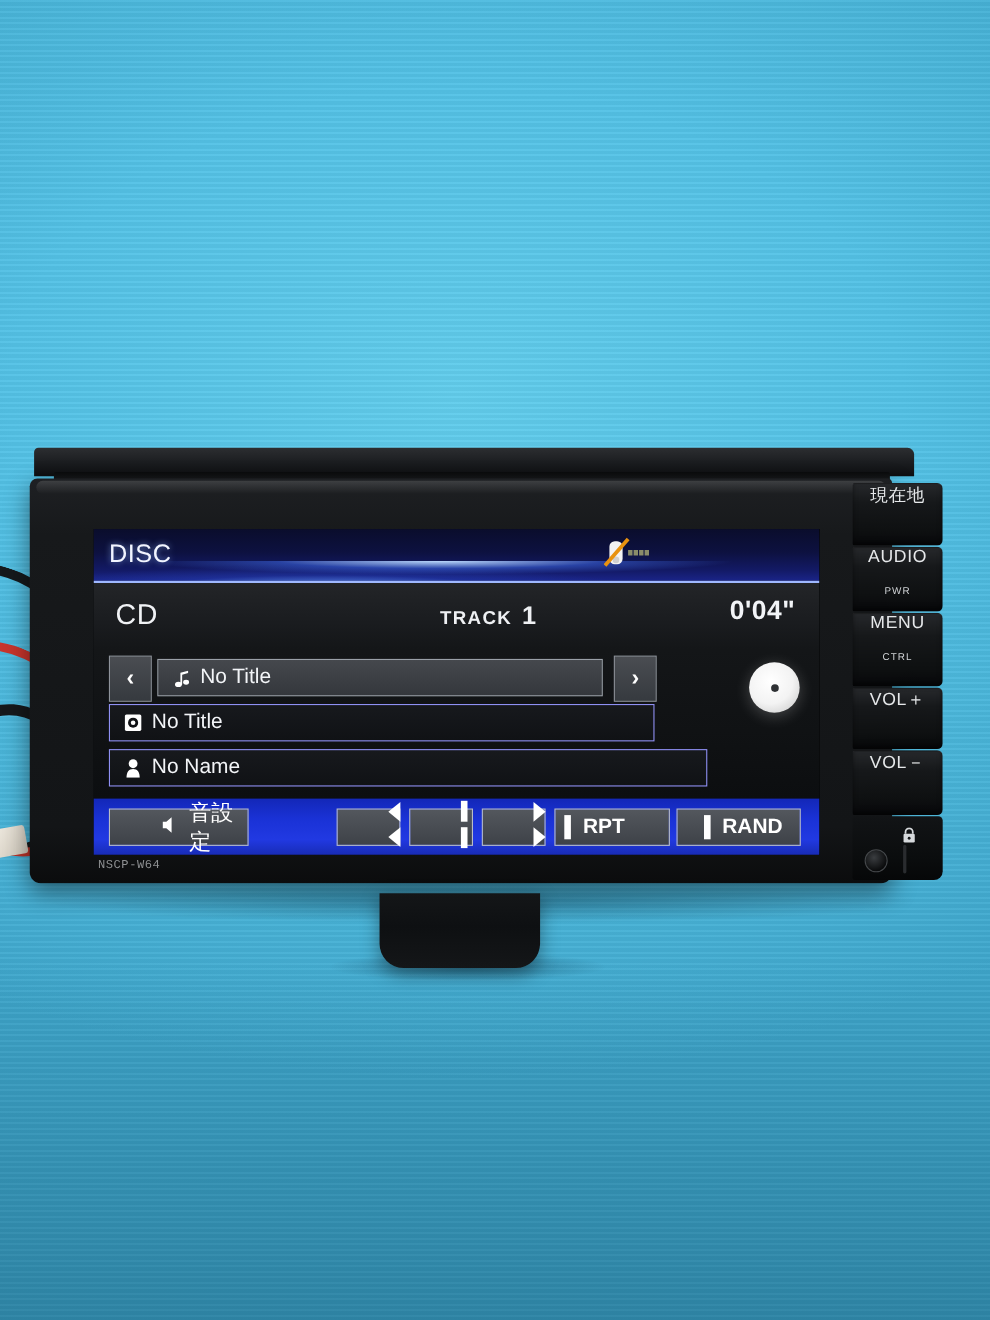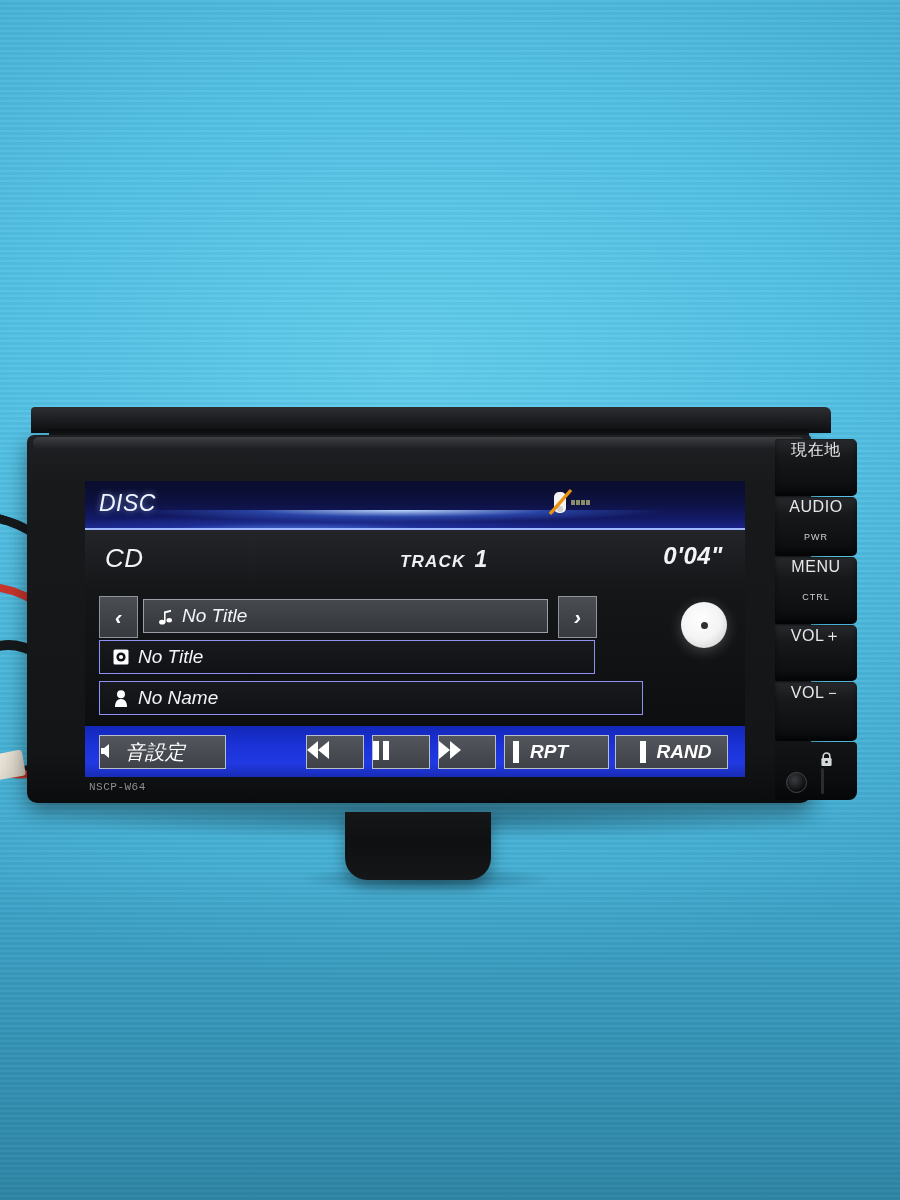--- a/index.html
+++ b/index.html
@@ -116,21 +116,20 @@
   }
 
   
   #screen {
     position: absolute;
     left: 58px; top: 46px;
     width: 660px; height: 296px;
     background: #090a0c;
     overflow: hidden;
     box-shadow: inset 0 0 10px rgba(0,0,0,0.85);
-    font-style: italic;
   }
 
   
   .titlebar {
     position: relative;
     height: 47px;
     background:
       radial-gradient(ellipse 380px 30px at 32% 118%, rgba(110,170,255,0.95) 0%, rgba(40,70,190,0.35) 45%, rgba(0,0,0,0) 75%),
       linear-gradient(to bottom, #0a0d2c 0%, #0d1140 45%, #131a66 80%, #1a2488 100%);
     border-bottom: 2px solid #9fb8ff;
@@ -267,23 +266,24 @@
     position: relative;
     height: 53px;
     background: linear-gradient(to bottom, #1327b8 0%, #1a32d6 35%, #2139e2 70%, #172ab0 100%);
   }
   .btn {
     position: absolute;
     top: 9px;
     height: 34px;
     background: linear-gradient(to bottom, #53575d, #3e4248);
     border: 1px solid #b9bdc4;
-    display: flex; align-items: center; 
+    display: flex; align-items: center; justify-content: center;
     color: #ffffff;
     box-sizing: border-box;
+    padding-left: 47px;
   }
   .btn-sound { left: 14px; width: 127px; font-size: 20px; gap: 8px; padding-right: 6px; }
   .btn-rew   { left: 221px; width: 58px; }
   .btn-pause { left: 287px; width: 58px; }
   .btn-ff    { left: 353px; width: 58px; }
   .btn-rpt   { left: 419px; width: 105px; font-size: 19px; font-weight: bold; justify-content: flex-start; padding-left: 8px; }
   .btn-rand  { left: 530px; width: 113px; font-size: 19px; font-weight: bold; justify-content: center; padding-left: 8px; }
   .state-bar {
     display: inline-block;
     width: 6px; height: 22px;

